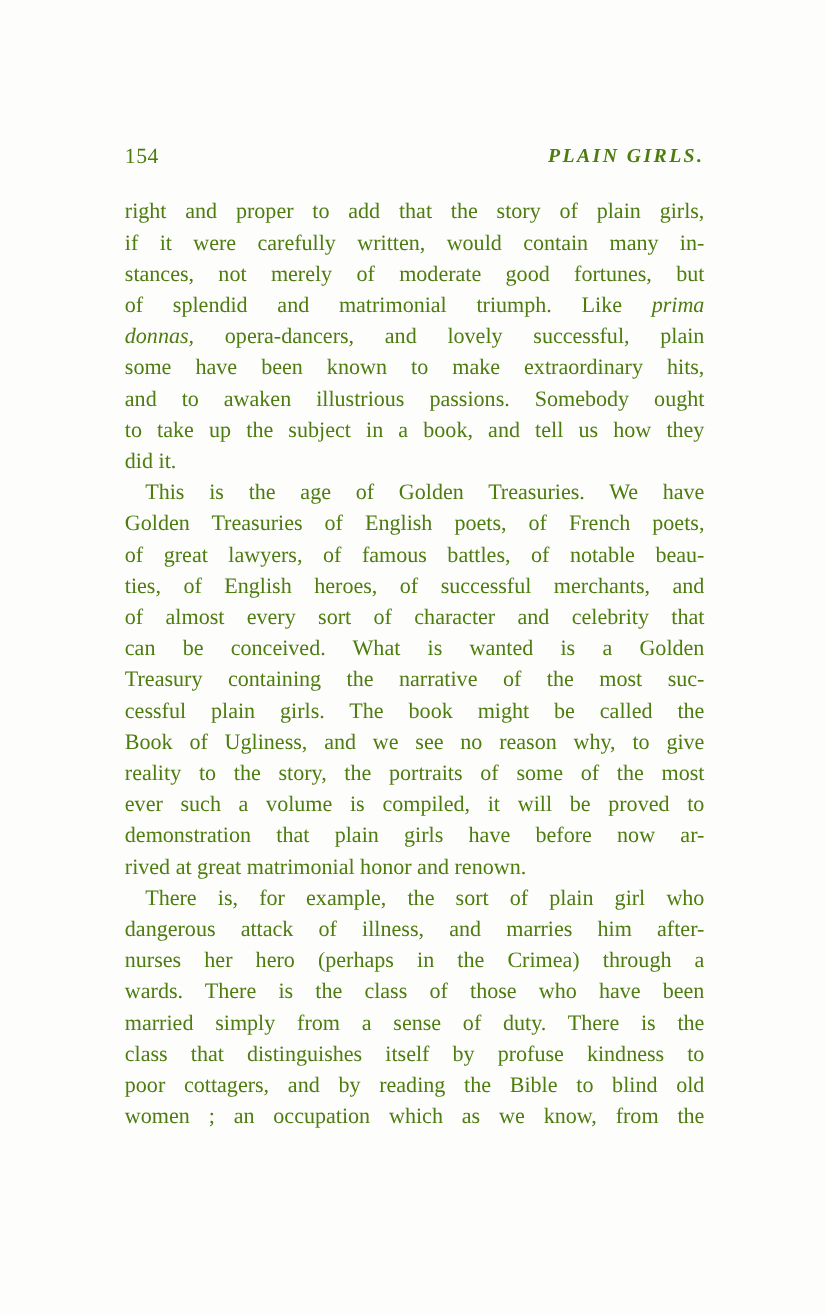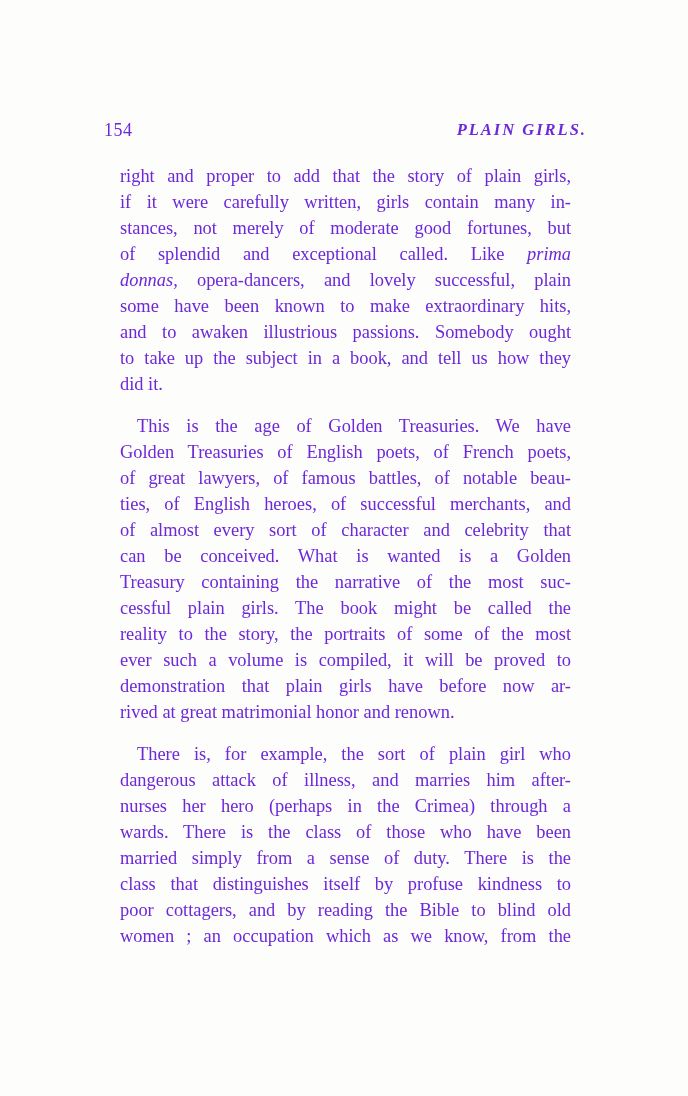--- a/index.html
+++ b/index.html
@@ -6,21 +6,21 @@
     margin: 0;
     padding: 0;
     background: #fdfdfb;
   }
   .page {
     position: relative;
     width: 688px;
     height: 1096px;
     background: #fdfdfb;
     font-family: "Liberation Serif", "DejaVu Serif", serif;
-    color: #6d28d9;
+    color: #4d7c0f;
     overflow: hidden;
   }
   .content {
     position: absolute;
     left: 104px;
     top: 118px;
     width: 483px;
   }
   .header {
     position: relative;
@@ -41,21 +41,21 @@
     font-style: italic;
     font-weight: 700;
     letter-spacing: 2px;
     padding-top: 2px;
   }
   .page-body {
     font-size: 18.4px;
     line-height: 26px;
   }
   .paragraph {
-    margin: 16px;
+    margin: 0;
   }
   .line {
     text-align: justify;
     text-align-last: justify;
     white-space: normal;
   }
   .line.lastline {
     text-align-last: left;
   }
   .line.indent {
@@ -69,38 +69,39 @@
 
 <div class="page">
   <div class="content">
     <div class="header">
       <span class="pagenum">154</span>
       <span class="running-title">PLAIN GIRLS.</span>
     </div>
     <div class="page-body">
         <div class="paragraph">
           <div class="line"><span>right and proper to add that the story of plain girls,</span></div>
-          <div class="line"><span>if it were carefully written, girls contain many in-</span></div>
+          <div class="line"><span>if it were carefully written, would contain many in-</span></div>
           <div class="line"><span>stances, not merely of moderate good fortunes, but</span></div>
-          <div class="line"><span>of splendid and exceptional called. Like </span><em>prima</em></div>
+          <div class="line"><span>of splendid and matrimonial triumph. Like </span><em>prima</em></div>
           <div class="line"><em>donnas,</em><span> opera-dancers, and lovely successful, plain</span></div>
           <div class="line"><span>some have been known to make extraordinary hits,</span></div>
           <div class="line"><span>and to awaken illustrious passions. Somebody ought</span></div>
           <div class="line"><span>to take up the subject in a book, and tell us how they</span></div>
           <div class="line lastline"><span>did it.</span></div>
         </div>
         <div class="paragraph">
           <div class="line indent"><span>This is the age of Golden Treasuries. We have</span></div>
           <div class="line"><span>Golden Treasuries of English poets, of French poets,</span></div>
           <div class="line"><span>of great lawyers, of famous battles, of notable beau-</span></div>
           <div class="line"><span>ties, of English heroes, of successful merchants, and</span></div>
           <div class="line"><span>of almost every sort of character and celebrity that</span></div>
           <div class="line"><span>can be conceived. What is wanted is a Golden</span></div>
           <div class="line"><span>Treasury containing the narrative of the most suc-</span></div>
           <div class="line"><span>cessful plain girls. The book might be called the</span></div>
+          <div class="line"><span>Book of Ugliness, and we see no reason why, to give</span></div>
           <div class="line"><span>reality to the story, the portraits of some of the most</span></div>
           <div class="line"><span>ever such a volume is compiled, it will be proved to</span></div>
           <div class="line"><span>demonstration that plain girls have before now ar-</span></div>
           <div class="line lastline"><span>rived at great matrimonial honor and renown.</span></div>
         </div>
         <div class="paragraph">
           <div class="line indent"><span>There is, for example, the sort of plain girl who</span></div>
           <div class="line"><span>dangerous attack of illness, and marries him after-</span></div>
           <div class="line"><span>nurses her hero (perhaps in the Crimea) through a</span></div>
           <div class="line"><span>wards. There is the class of those who have been</span></div>

